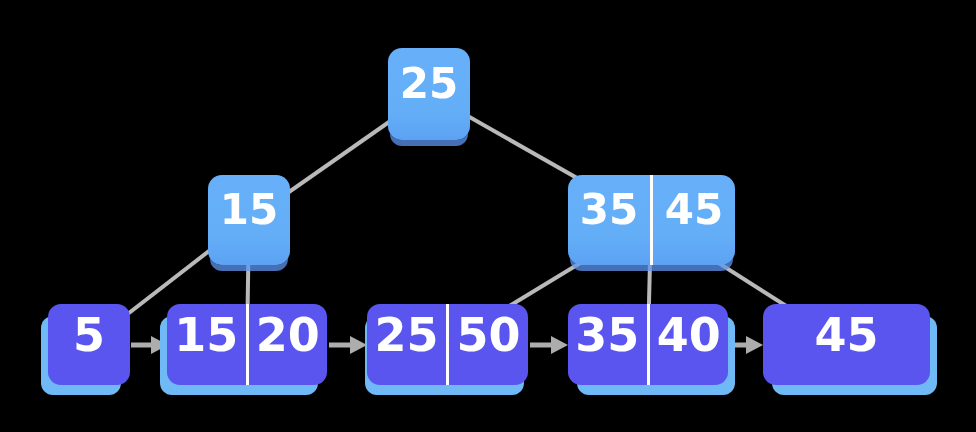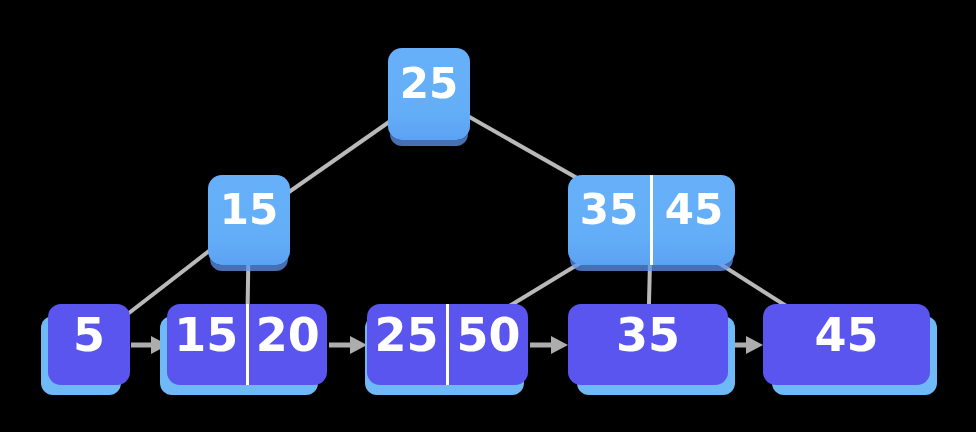--- a/index.html
+++ b/index.html
@@ -110,19 +110,20 @@
     <span class="key">20</span>
   </div>
 
   <div class="node leaf shadow-center" style="left:367px; top:304px; width:161px; height:81px;">
     <span class="key">25</span>
     <span class="key">50</span>
   </div>
 
   <div class="node leaf shadow-right" style="left:568px; top:304px; width:160px; height:81px;">
     <span class="key">35</span>
+    <span class="key">40</span>
   </div>
 
   <div class="node leaf shadow-right" style="left:763px; top:304px; width:167px; height:81px;">
     <span class="key">45</span>
   </div>
 
 </div>
 
 </body></html>

